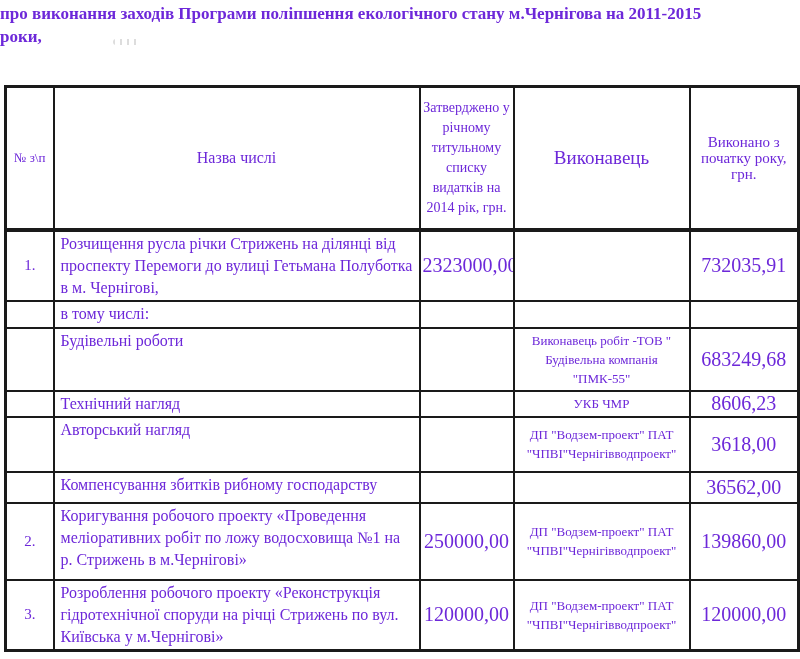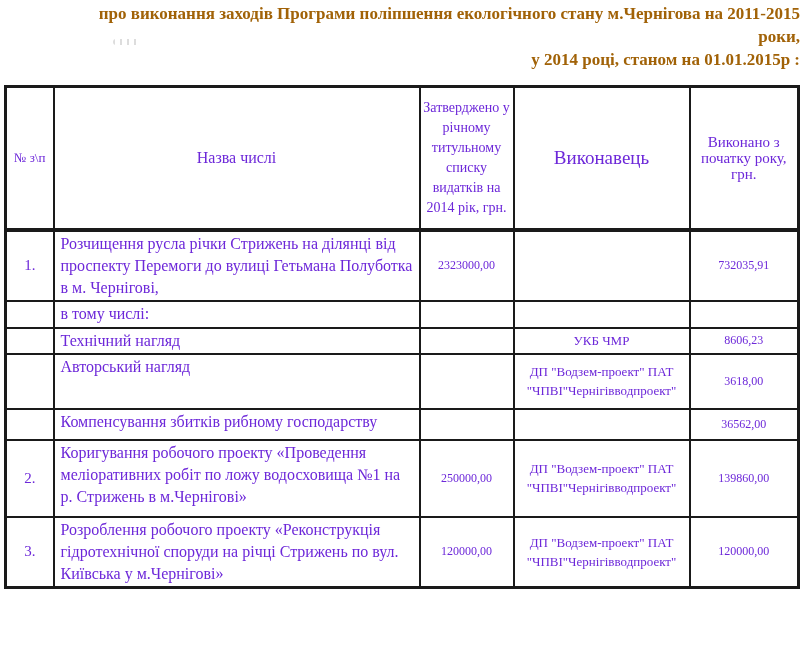--- a/index.html
+++ b/index.html
@@ -14,25 +14,25 @@
     overflow: hidden;
     background: #ffffff;
     color: #111;
     font-family: "Liberation Serif", "DejaVu Serif", serif;
   }
   .title-block {
     position: absolute;
     top: 2px;
     left: 0;
     width: 800px;
-    text-align: right;
+    text-align: left;
     font-weight: bold;
     font-size: 17px;
     line-height: 23px;
-    color: #a16207;
+    color: #6d28d9;
   }
   .scan-smudge {
     position: absolute;
     top: 39px;
     left: 113px;
     width: 26px;
     height: 6px;
     background: repeating-linear-gradient(90deg, rgba(60,60,60,.35) 0 2px, rgba(0,0,0,0) 2px 7px);
     border-radius: 3px;
     opacity: .5;
@@ -79,21 +79,21 @@
   td.c-name {
     text-align: left;
     vertical-align: top;
     font-size: 16px;
     line-height: 22px;
     padding: 1px 3px 1px 6px;
   }
   td.c-appr, td.c-done {
     text-align: center;
     vertical-align: middle;
-    font-size: 12px;
+    font-size: 20px;
     padding: 0 2px;
   }
   td.c-exec {
     text-align: center;
     vertical-align: middle;
     font-size: 13px;
     line-height: 19px;
     padding: 0 4px;
   }
   tr.r0 { height: 70px; }
@@ -107,21 +107,20 @@
   tr.r1 td.c-name { font-weight: normal; }
 </style>
 </head>
 <body>
 
 <div class="page">
 
   <div class="title-block">
     <div>про виконання заходів Програми поліпшення екологічного стану м.Чернігова на 2011-2015</div>
     <div>роки,</div>
-    <div>у 2014 році, станом на 01.01.2015р :</div>
   </div>
 
   <div class="scan-smudge"></div>
 
   <table class="report">
     <colgroup>
       <col style="width:48px">
       <col style="width:366px">
       <col style="width:94px">
       <col style="width:176px">
@@ -144,20 +143,27 @@
         <td class="c-exec"></td>
         <td class="c-done">732035,91</td>
       </tr>
       <tr class="r1">
         <td class="c-num"></td>
         <td class="c-name">в тому числі:</td>
         <td class="c-appr"></td>
         <td class="c-exec"></td>
         <td class="c-done"></td>
       </tr>
+      <tr class="r2">
+        <td class="c-num"></td>
+        <td class="c-name">Будівельні роботи</td>
+        <td class="c-appr"></td>
+        <td class="c-exec">Виконавець робіт -ТОВ " Будівельна компанія "ПМК-55"</td>
+        <td class="c-done">683249,68</td>
+      </tr>
       <tr class="r3">
         <td class="c-num"></td>
         <td class="c-name">Технічний нагляд</td>
         <td class="c-appr"></td>
         <td class="c-exec">УКБ ЧМР</td>
         <td class="c-done">8606,23</td>
       </tr>
       <tr class="r4">
         <td class="c-num"></td>
         <td class="c-name">Авторський нагляд</td>

